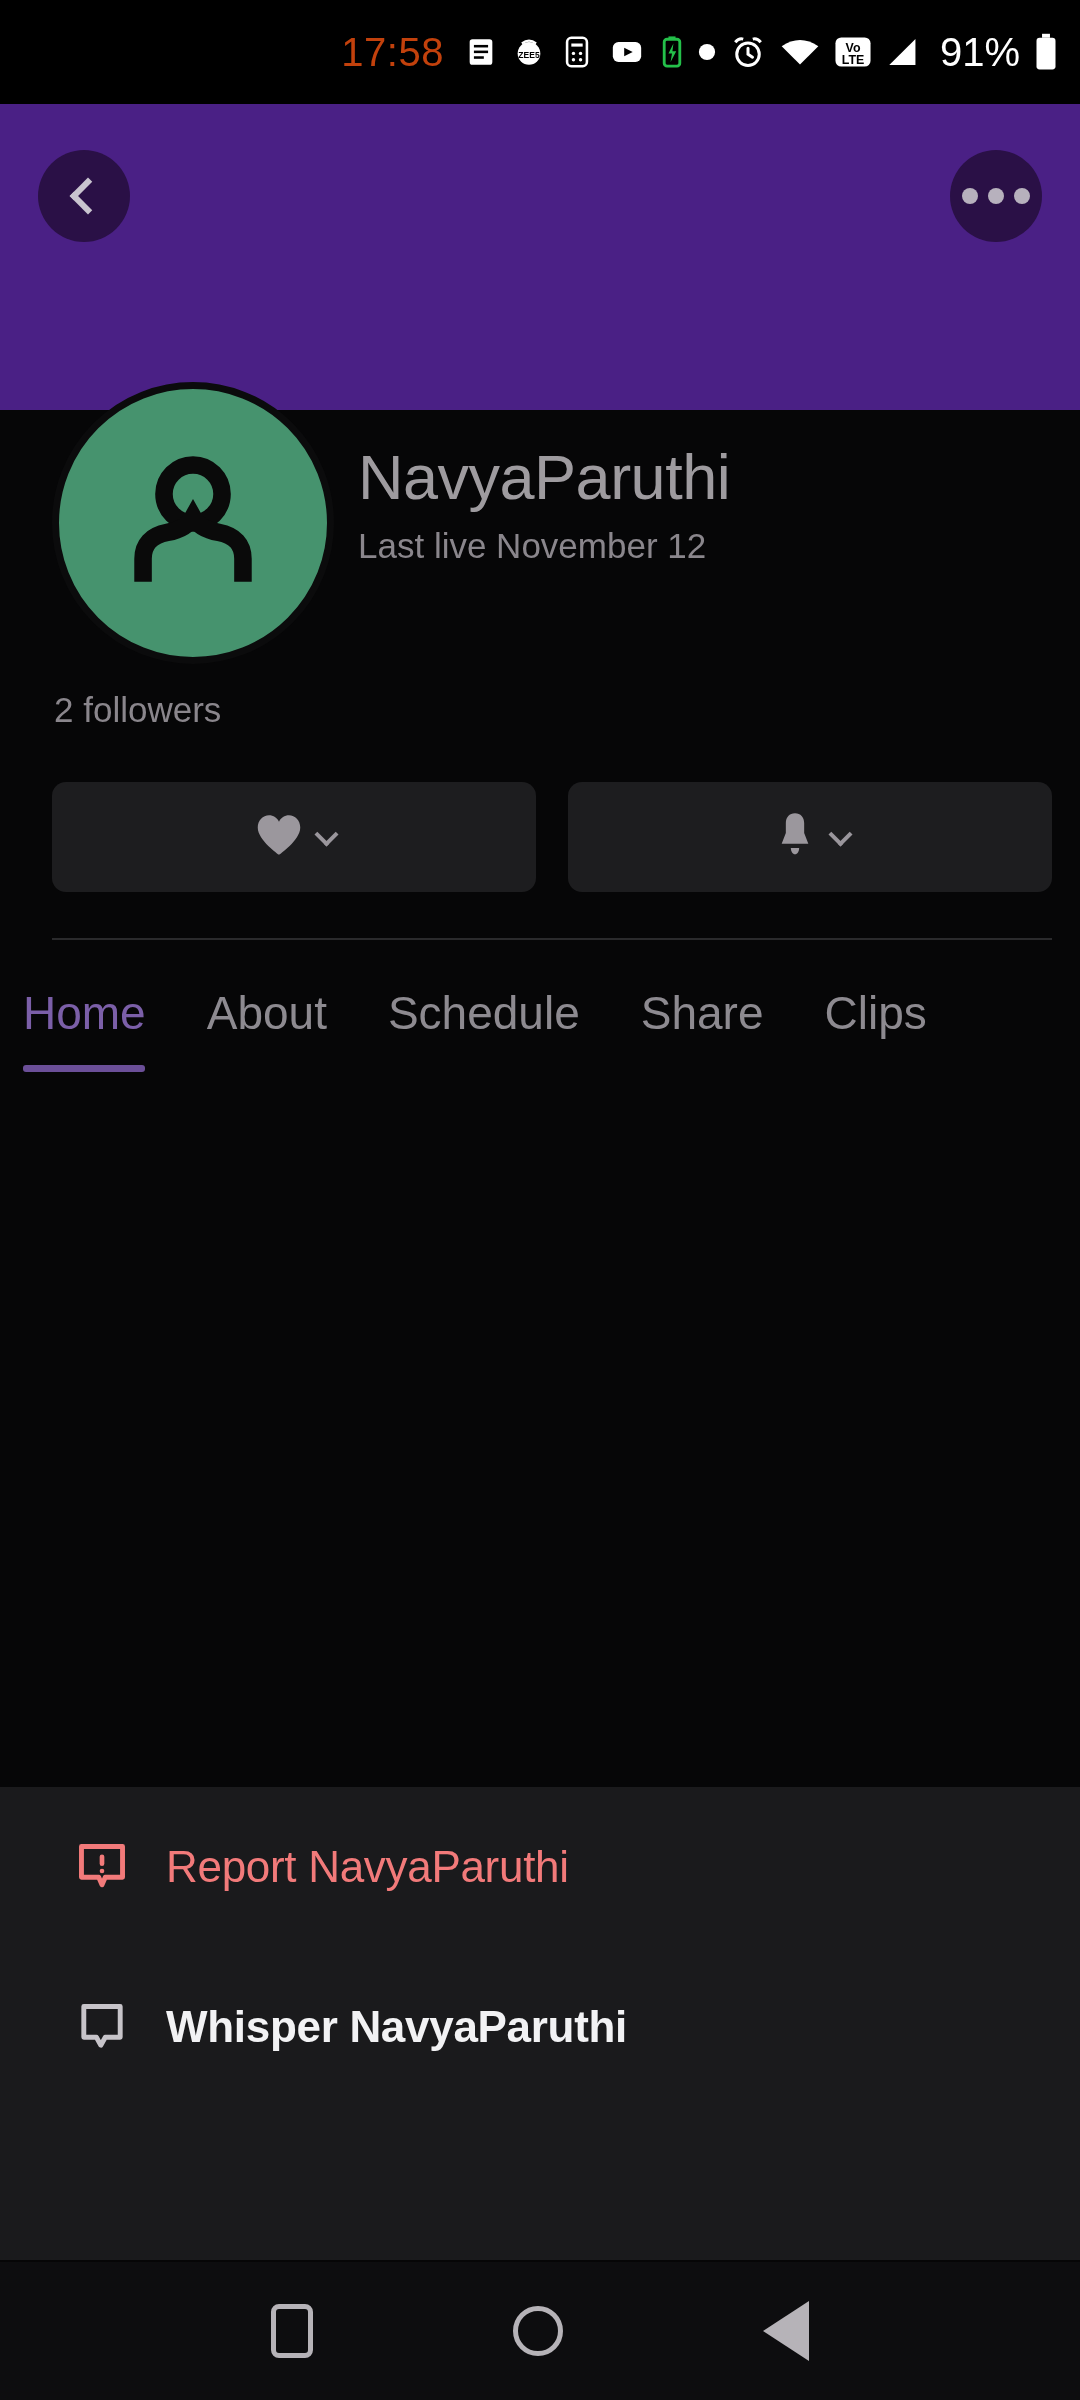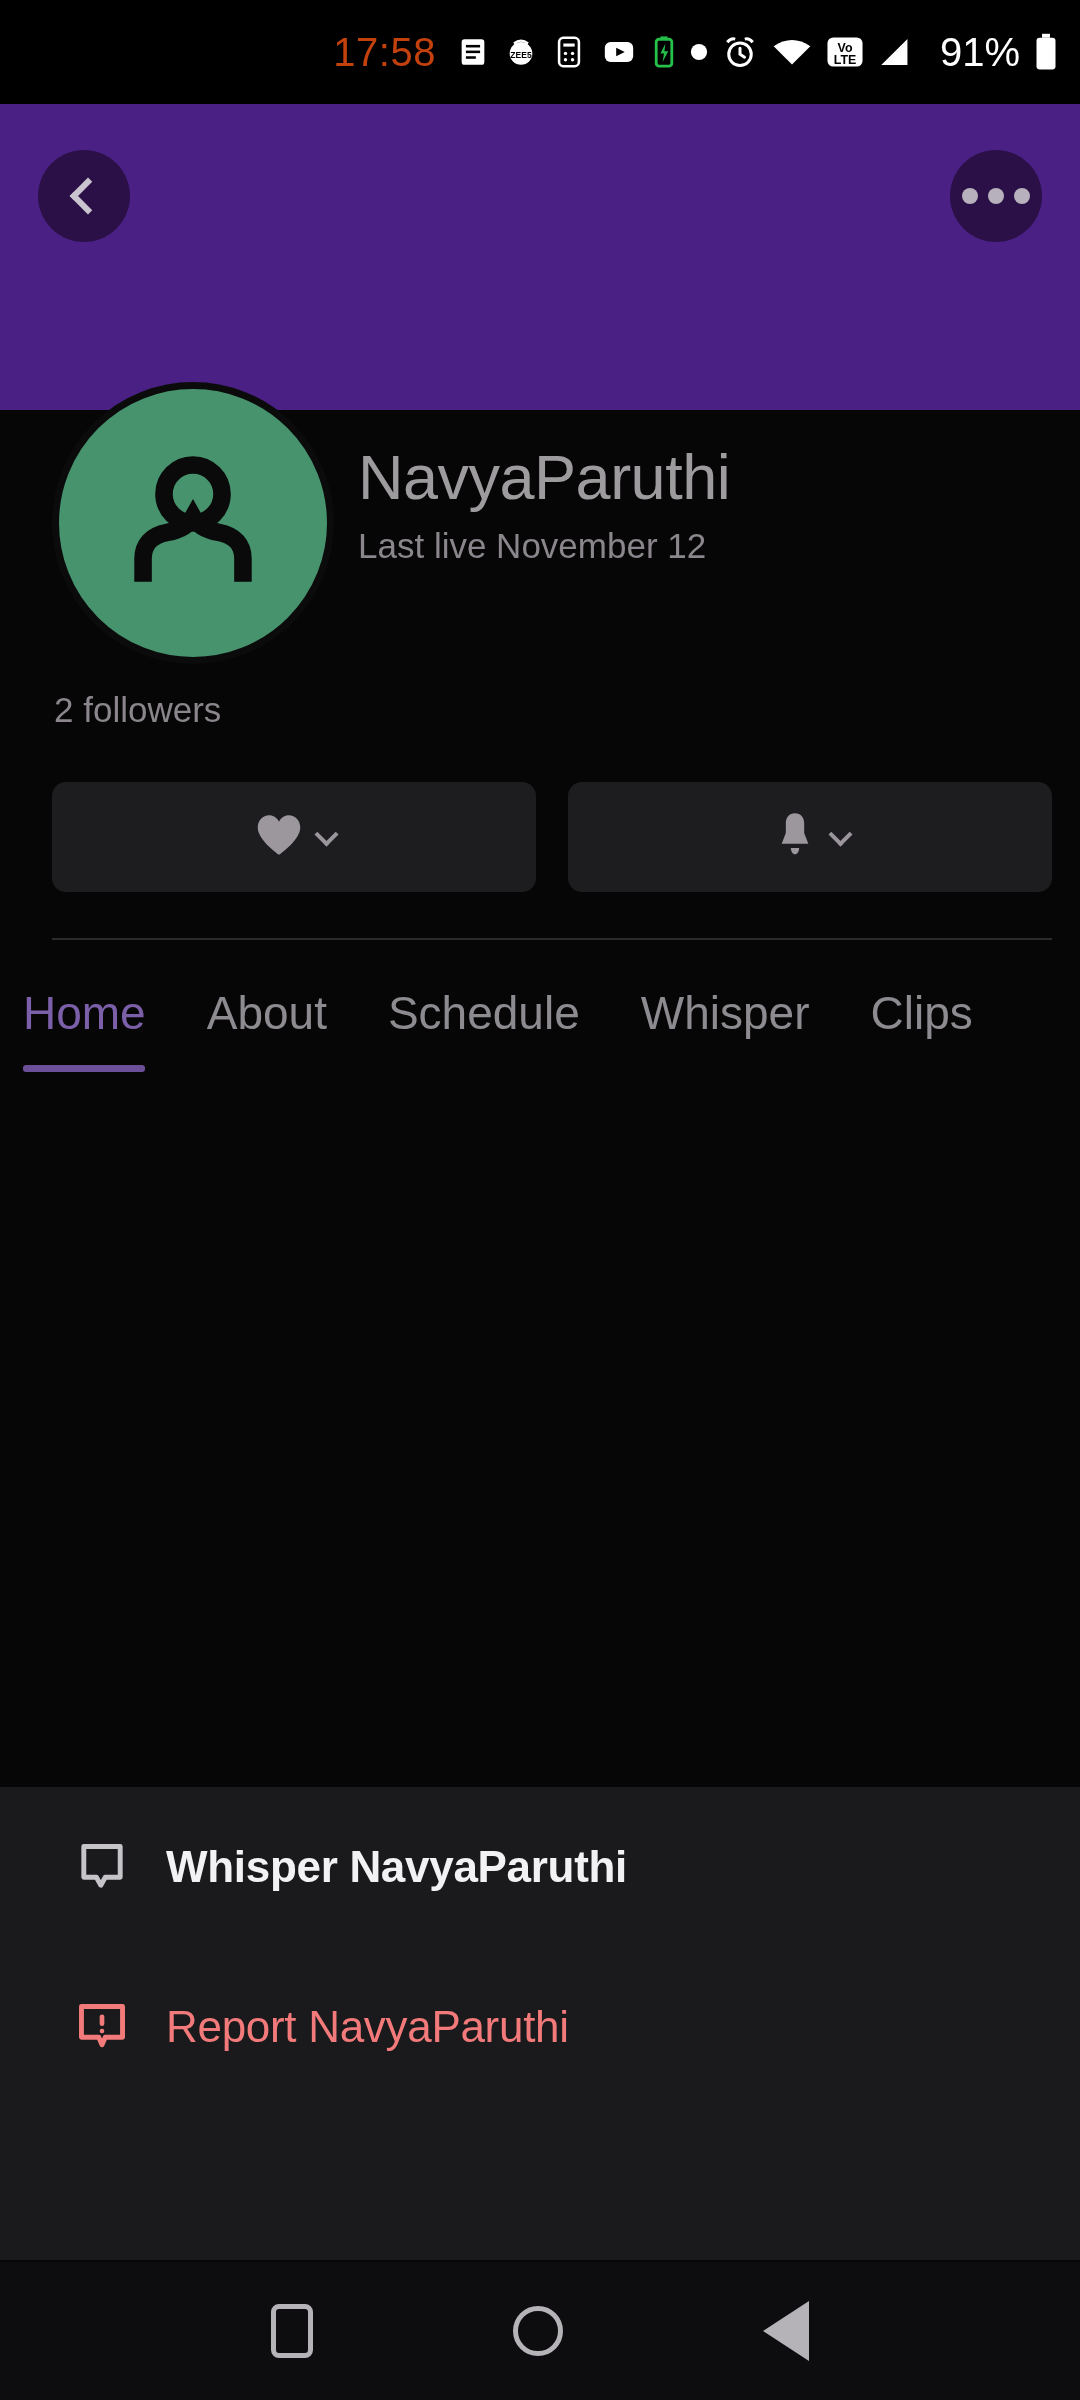--- a/index.html
+++ b/index.html
@@ -12,21 +12,21 @@
   .screen { position:relative; width:1080px; height:2400px; background:#060607; }
 
   
   .statusbar{
     position:absolute; top:0; left:0; width:1080px; height:104px;
     background:#000; display:flex; align-items:center; justify-content:flex-end;
     padding-right:22px; gap:14px;
   }
   .sb-time{ color:#c2410c; font-size:40px; font-weight:400; letter-spacing:0.5px; margin-right:6px; }
   .sb-ico{ display:flex; align-items:center; justify-content:flex-start; }
-  .sb-pct{ color:#fff; font-size:40px; font-weight:400; margin-left:12px; }
+  .sb-pct{ color:#fff; font-size:40px; font-weight:400; margin-left:4px; }
 
   
   .banner{
     position:absolute; top:104px; left:0; width:1080px; height:306px;
     background:#4A2085;
   }
   .circle-btn{
     position:absolute; top:46px; width:92px; height:92px; border-radius:50%;
     background:#2A1046; display:flex; align-items:center; justify-content:center;
   }
@@ -233,46 +233,46 @@
       </span>
       <span class="chev-dn"></span>
     </div>
   </div>
 
   <div class="divider"></div>
   <div class="tabs">
     <div class="tab active">Home</div>
     <div class="tab">About</div>
     <div class="tab">Schedule</div>
-    <div class="tab">Whisper</div>
+    <div class="tab">Share</div>
     <div class="tab">Clips</div>
   </div>
 
   <div class="sheet">
-
-    <div class="sheet-item">
-      <span class="sheet-ico">
-        <svg width="56" height="56" viewBox="0 0 24 24">
-          <path d="M4.2 3.2 H19.8 V16.4 H13.4 L11.5 19.8 L9.6 16.4 H4.2 Z" fill="none" stroke="#C7C4C9" stroke-width="2.1" stroke-linejoin="round"></path>
-        </svg>
-      </span>
-      <span class="sheet-label lbl-white">Whisper NavyaParuthi</span>
-    </div>
 
     <div class="sheet-item">
       <span class="sheet-ico">
         <svg width="56" height="56" viewBox="0 0 24 24">
           <path d="M3.2 3.2 H20.8 V16.4 H13.4 L12 19.6 L10.6 16.4 H3.2 Z" fill="none" stroke="#F27A7A" stroke-width="2.1" stroke-linejoin="round"></path>
           <rect x="11" y="6.6" width="2" height="5" rx="1" fill="#F27A7A"></rect>
           <rect x="11" y="12.7" width="2" height="2" rx="1" fill="#F27A7A"></rect>
         </svg>
       </span>
       <span class="sheet-label lbl-report">Report NavyaParuthi</span>
     </div>
 
+    <div class="sheet-item">
+      <span class="sheet-ico">
+        <svg width="56" height="56" viewBox="0 0 24 24">
+          <path d="M4.2 3.2 H19.8 V16.4 H13.4 L11.5 19.8 L9.6 16.4 H4.2 Z" fill="none" stroke="#C7C4C9" stroke-width="2.1" stroke-linejoin="round"></path>
+        </svg>
+      </span>
+      <span class="sheet-label lbl-white">Whisper NavyaParuthi</span>
+    </div>
+
 
   </div>
 
   <div class="navbar">
     <span class="nav-sq"></span>
     <span class="nav-ci"></span>
     <span class="nav-tri"></span>
   </div>
 
 </div>

